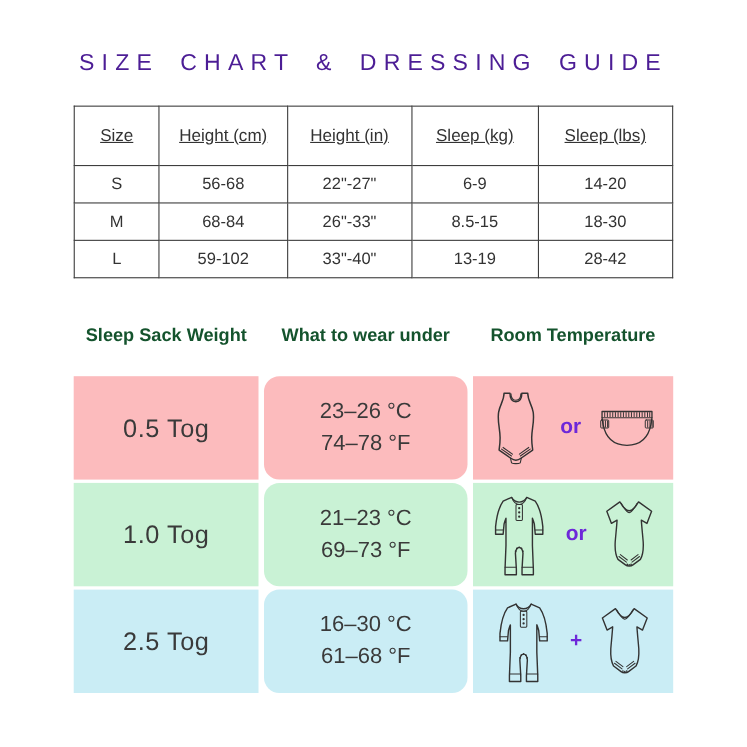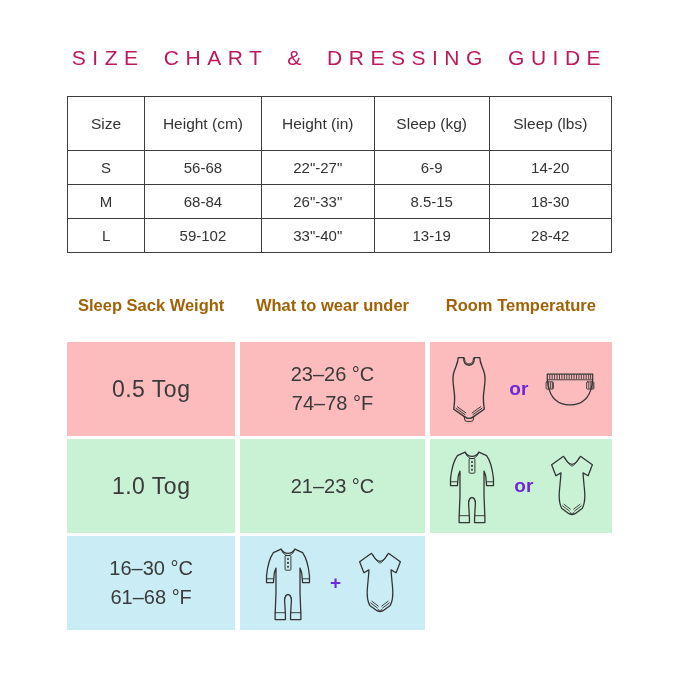--- a/index.html
+++ b/index.html
@@ -1,42 +1,42 @@
 <!DOCTYPE html>
 <html><head>
 <meta charset="utf-8">
 <style>
   * { margin:0; padding:0; box-sizing:border-box; }
   html,body { width:679px; height:679px; background:#ffffff;
     font-family:"Liberation Sans", sans-serif; color:#2e2e2e; }
   .page { position:relative; width:679px; height:679px; background:#fff; overflow:hidden; }
 
   .title { position:absolute; top:46px; left:0; width:100%; text-align:center;
-    font-size:21px; font-weight:500; letter-spacing:6.5px; word-spacing:7px; color:#be185d; }
+    font-size:21px; font-weight:500; letter-spacing:6.5px; word-spacing:7px; color:#4c1d95; }
 
   table.size-table { position:absolute; left:67px; top:96px; width:545px;
     border-collapse:collapse; table-layout:fixed; }
   .size-table th, .size-table td { border:1.6px solid #3e3e3e; text-align:center;
     vertical-align:middle; color:#333; }
-  .size-table th { height:54px; font-size:15.5px; font-weight:500; }
+  .size-table th { height:54px; font-size:15.5px; font-weight:500;text-decoration:underline; }
   .size-table td { height:34px; font-size:15px; font-weight:400; }
 
   .guide-headers { position:absolute; left:67px; top:296px; width:545px;
     display:grid; grid-template-columns:168fr 184fr 182fr; column-gap:5px;
-    font-size:16.5px; font-weight:700; color:#a16207; text-align:center; }
+    font-size:16.5px; font-weight:700; color:#14532d; text-align:center; }
 
   .guide-grid { position:absolute; left:67px; top:342px; width:545px;
     display:grid; grid-template-columns:168fr 184fr 182fr;
     grid-auto-rows:94px; gap:3px 5px; }
   .cell { display:flex; align-items:center; justify-content:center; }
   .bg-pink  { background:#FCBBBD; }
   .bg-green { background:#C9F2D5; }
   .bg-blue  { background:#CAEDF5; }
   .tog  { font-size:23px; color:#3a3a3a; letter-spacing:0.5px; }
-  .temp { flex-direction:column; font-size:20px; line-height:1.45; color:#3a3a3a; }
+  .temp { flex-direction:column; font-size:20px; line-height:1.45; color:#3a3a3a;border-radius:14px; }
   .wear { gap:9px; }
   .connector { font-size:19px; color:#6d28d9; padding:0 2px;font-weight:bold; }
 
   .garment-icon { display:flex; align-items:center; }
   .garment-icon svg { display:block; }
   .g-stroke { fill:none; stroke:#333; stroke-width:1.5;
     stroke-linecap:round; stroke-linejoin:round; }
   .g-thin   { fill:none; stroke:#333; stroke-width:1.1;
     stroke-linecap:round; stroke-linejoin:round; }
   .g-dot    { fill:#333; stroke:none; }
@@ -174,35 +174,37 @@
       <span class="garment-icon">
         <svg width="62" height="47" viewBox="0 0 76 58">
             <use href="#sym-diaper"></use>
           </svg>
       </span>
     </div>
 
     <div class="cell bg-green tog">1.0 Tog</div>
     <div class="cell bg-green temp">
       <div>21–23 °C</div>
+      <div>69–73 °F</div>
     </div>
     <div class="cell bg-green wear">
       <span class="garment-icon">
         <svg width="62" height="79" viewBox="0 0 72 92">
             <use href="#sym-pajama"></use>
           </svg>
       </span>
       <span class="connector">or</span>
       <span class="garment-icon">
         <svg width="56" height="68" viewBox="0 0 66 80">
             <use href="#sym-bodysuit"></use>
           </svg>
       </span>
     </div>
 
+    <div class="cell bg-blue tog">2.5 Tog</div>
     <div class="cell bg-blue temp">
       <div>16–30 °C</div>
       <div>61–68 °F</div>
     </div>
     <div class="cell bg-blue wear">
       <span class="garment-icon">
         <svg width="62" height="79" viewBox="0 0 72 92">
             <use href="#sym-pajama"></use>
           </svg>
       </span>

